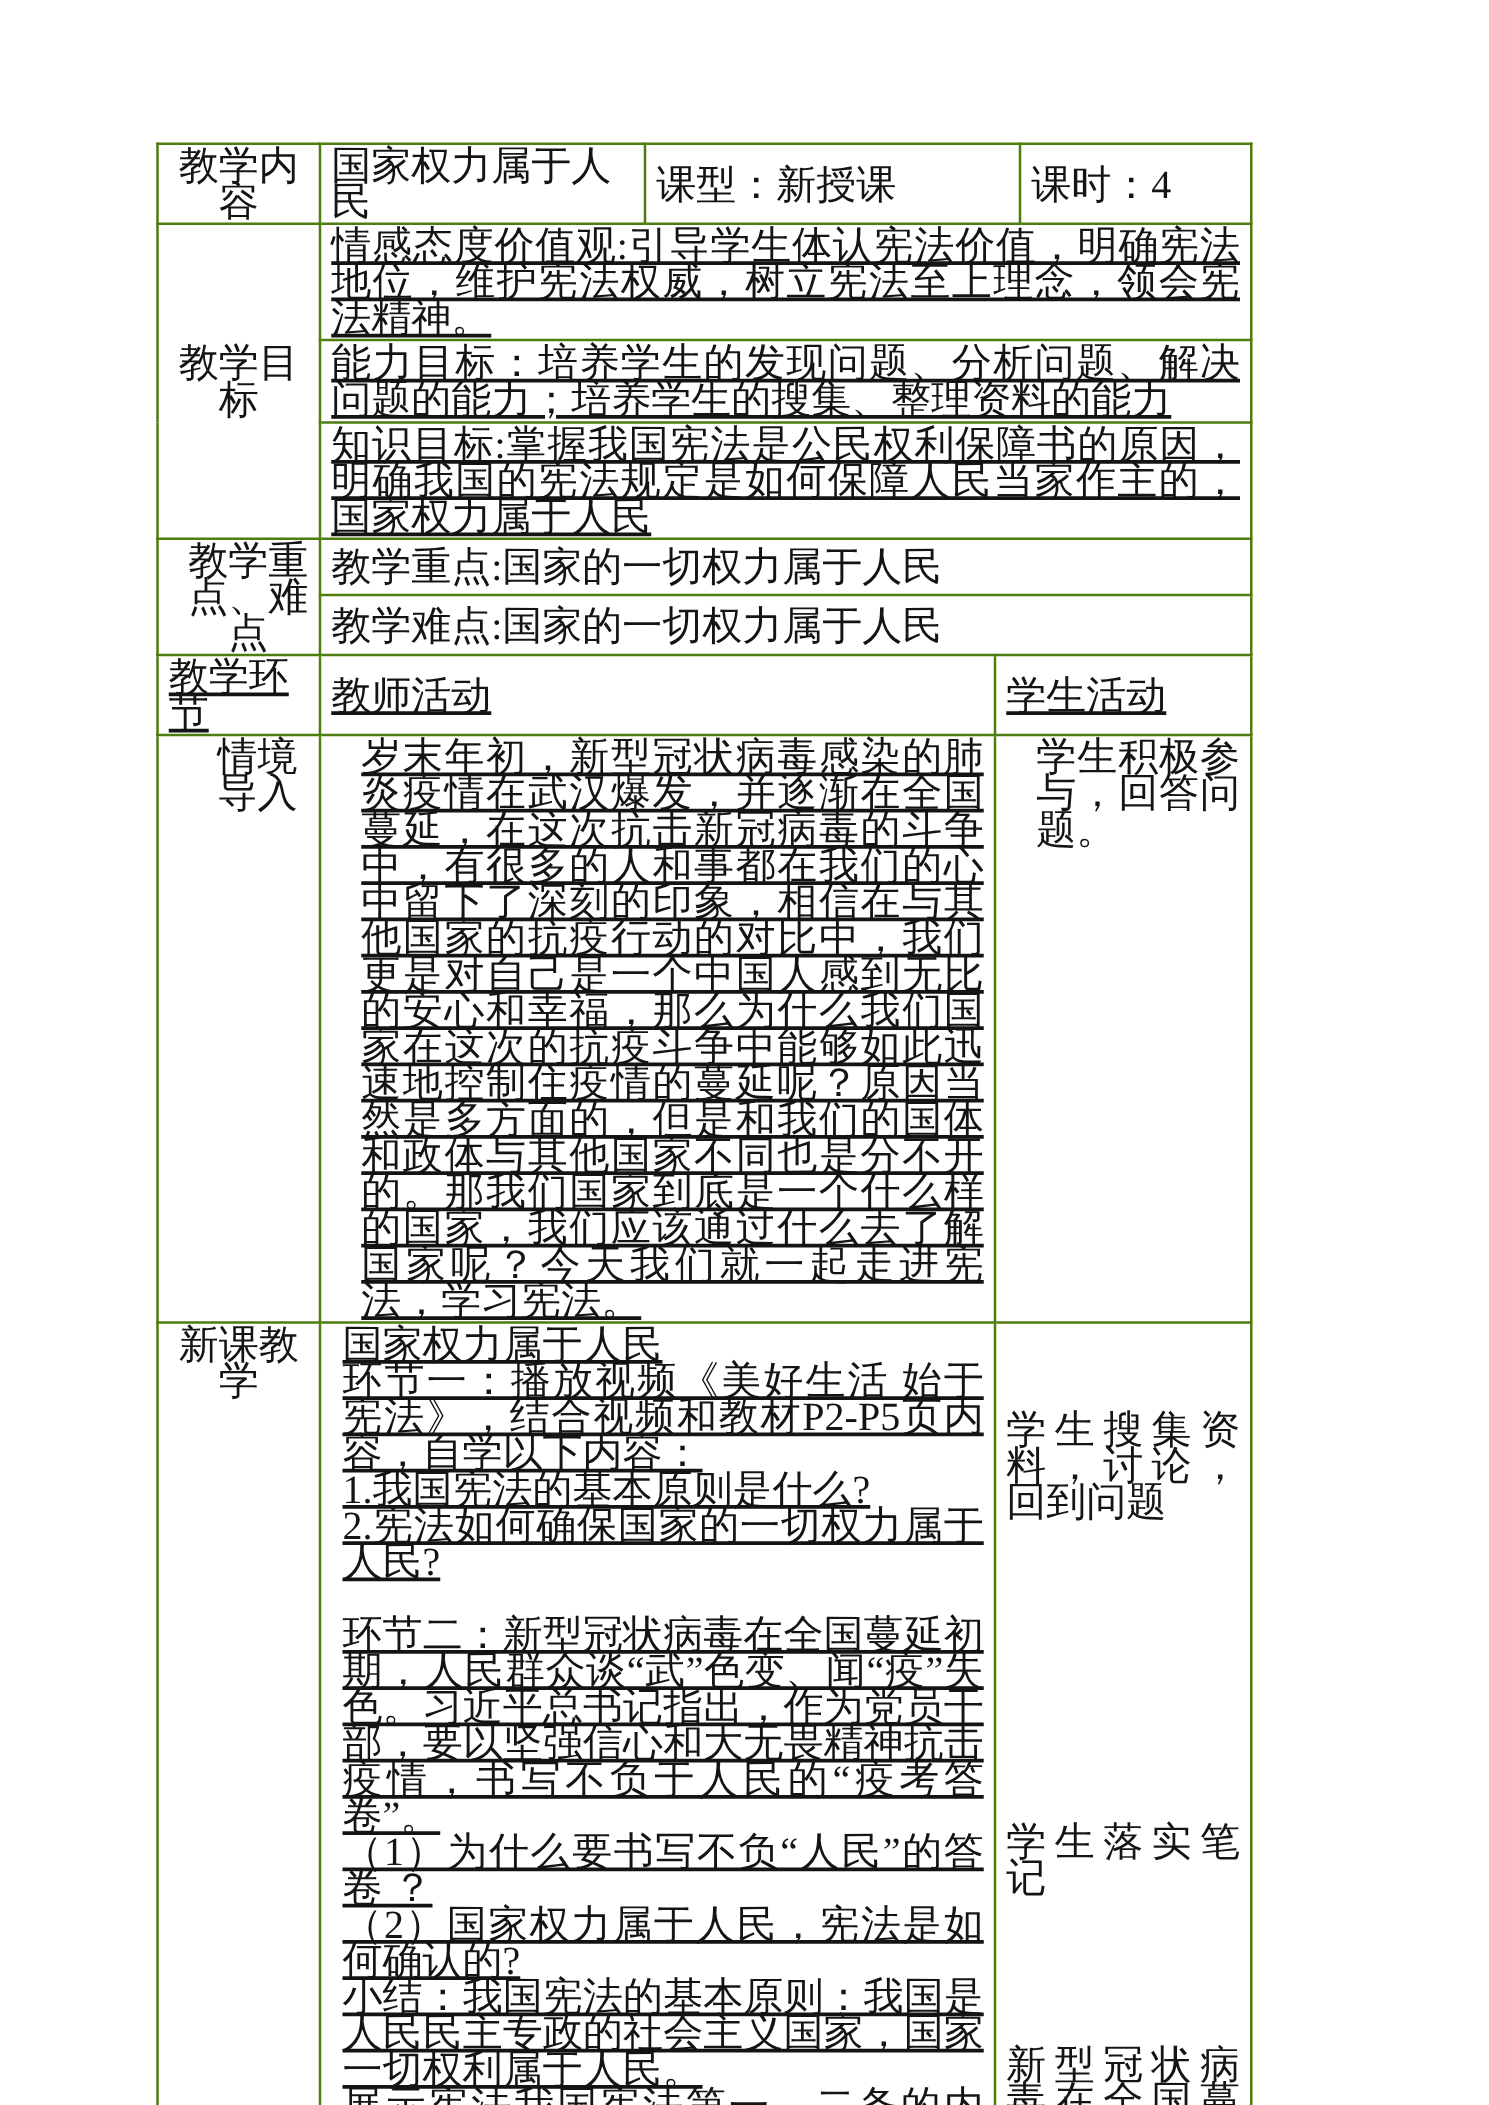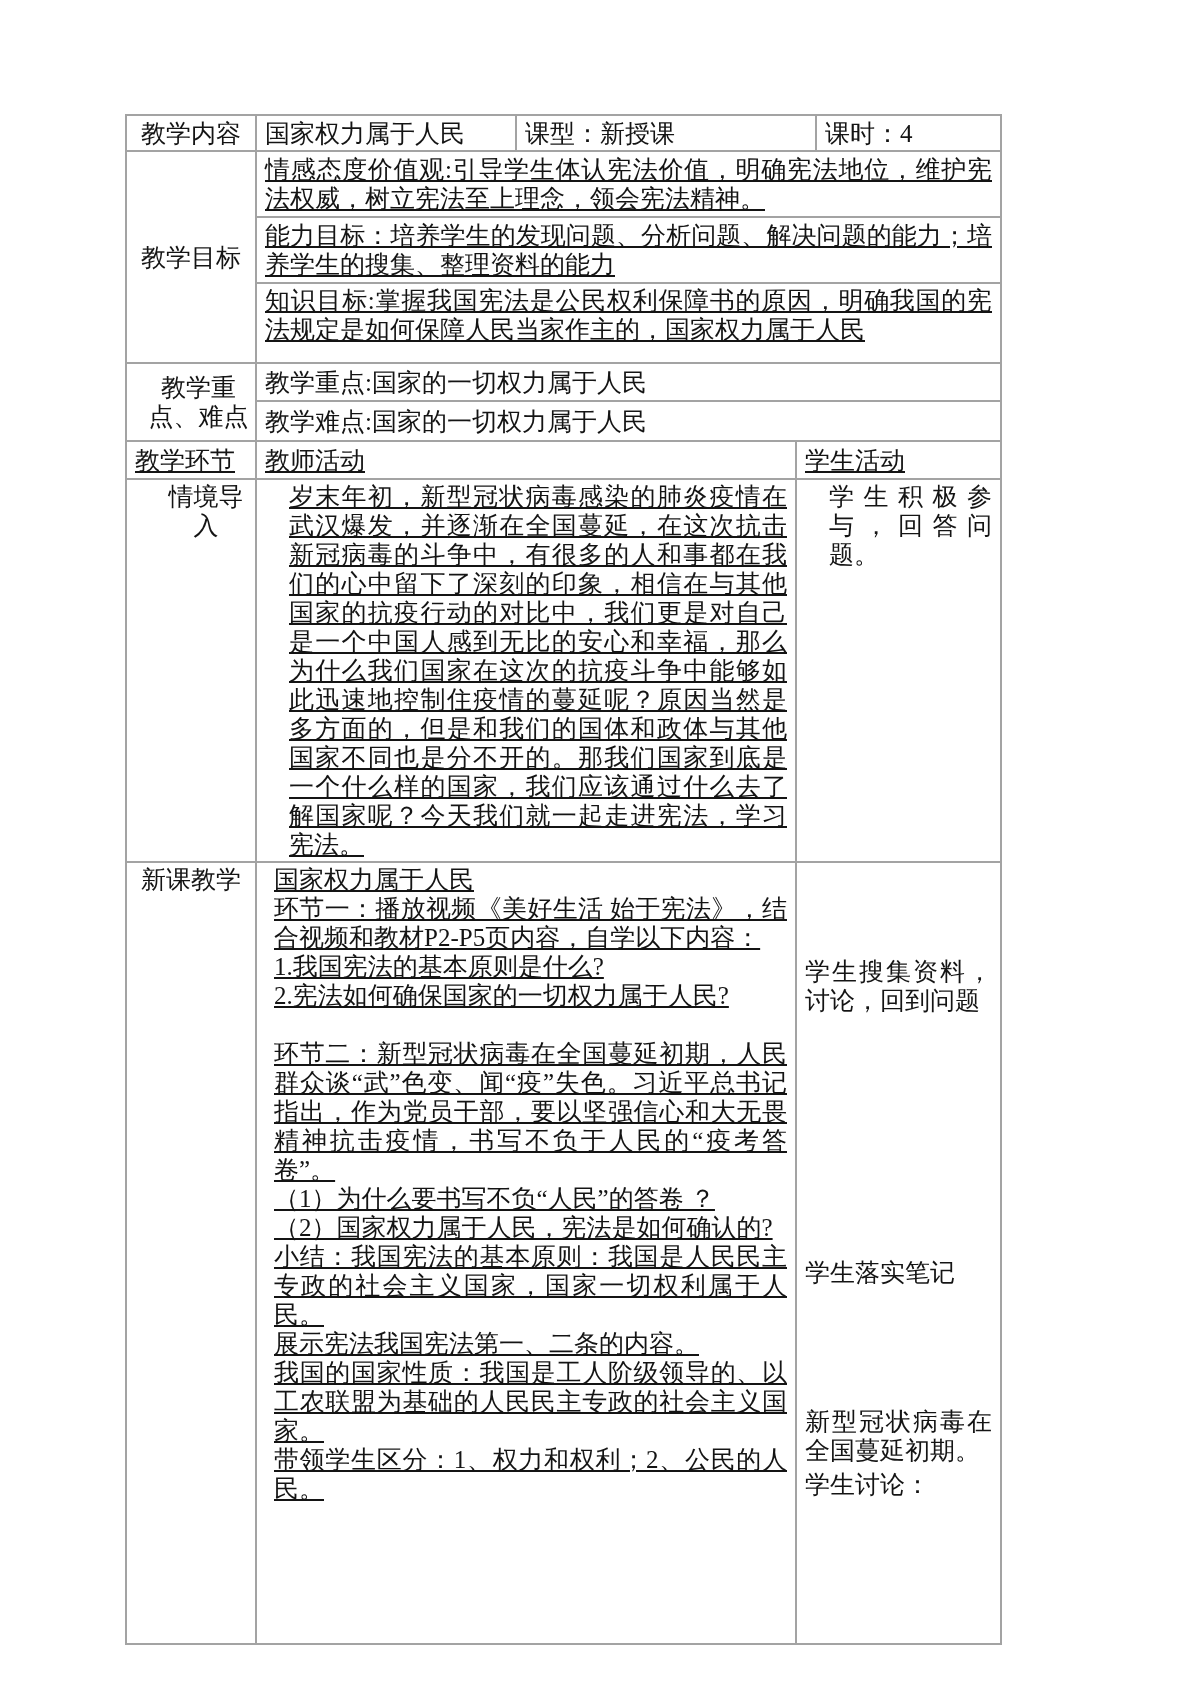--- a/index.html
+++ b/index.html
@@ -19,22 +19,22 @@
   }
   table.lesson {
     position: absolute;
     left: 125px;
     top: 114px;
     width: 875px;
     border-collapse: collapse;
     table-layout: fixed;
   }
   td {
-    border: 2px solid #a3a3a3;
-    font-size: 25px;
+    border: 2px solid #4d7c0f;
+    font-size: 32px;
     line-height: 29px;
     padding: 2px 8px;
     vertical-align: middle;
     word-break: break-all;
   }
   .lbl {
     text-align: center;
     padding: 2px 2px;
   }
   .pre   { white-space: pre-line; padding-left: 17px; }
@@ -44,21 +44,21 @@
   .r-emo td { height: 60px; }
   .r-abi td { height: 60px; border-radius: 21px; }
   .r-kno td { height: 74px; }
   .r-key td { height: 32px; }
   .r-dif td { height: 34px; }
   .r-hdr td { height: 32px; text-align: left; text-decoration: underline; }
   .r-s1 td  { height: 318px; padding-left: 32px; }
   .r-s2 td  { height: 776px; }
   .stu { text-align: justify; text-justify: inter-ideograph; }
   .sa  { text-align: justify; text-justify: inter-ideograph; }
-  .sa-0 { margin-top: 92px; }
+  .sa-0 { margin-top: 68px; }
   .sa-1 { margin-top: 243px; }
   .sa-2 { margin-top: 120px; }
   .sa-3 { margin-top: 5px; }
 </style>
 </head>
 <body>
 
 <div class="page">
   <table class="lesson">
     <colgroup>

